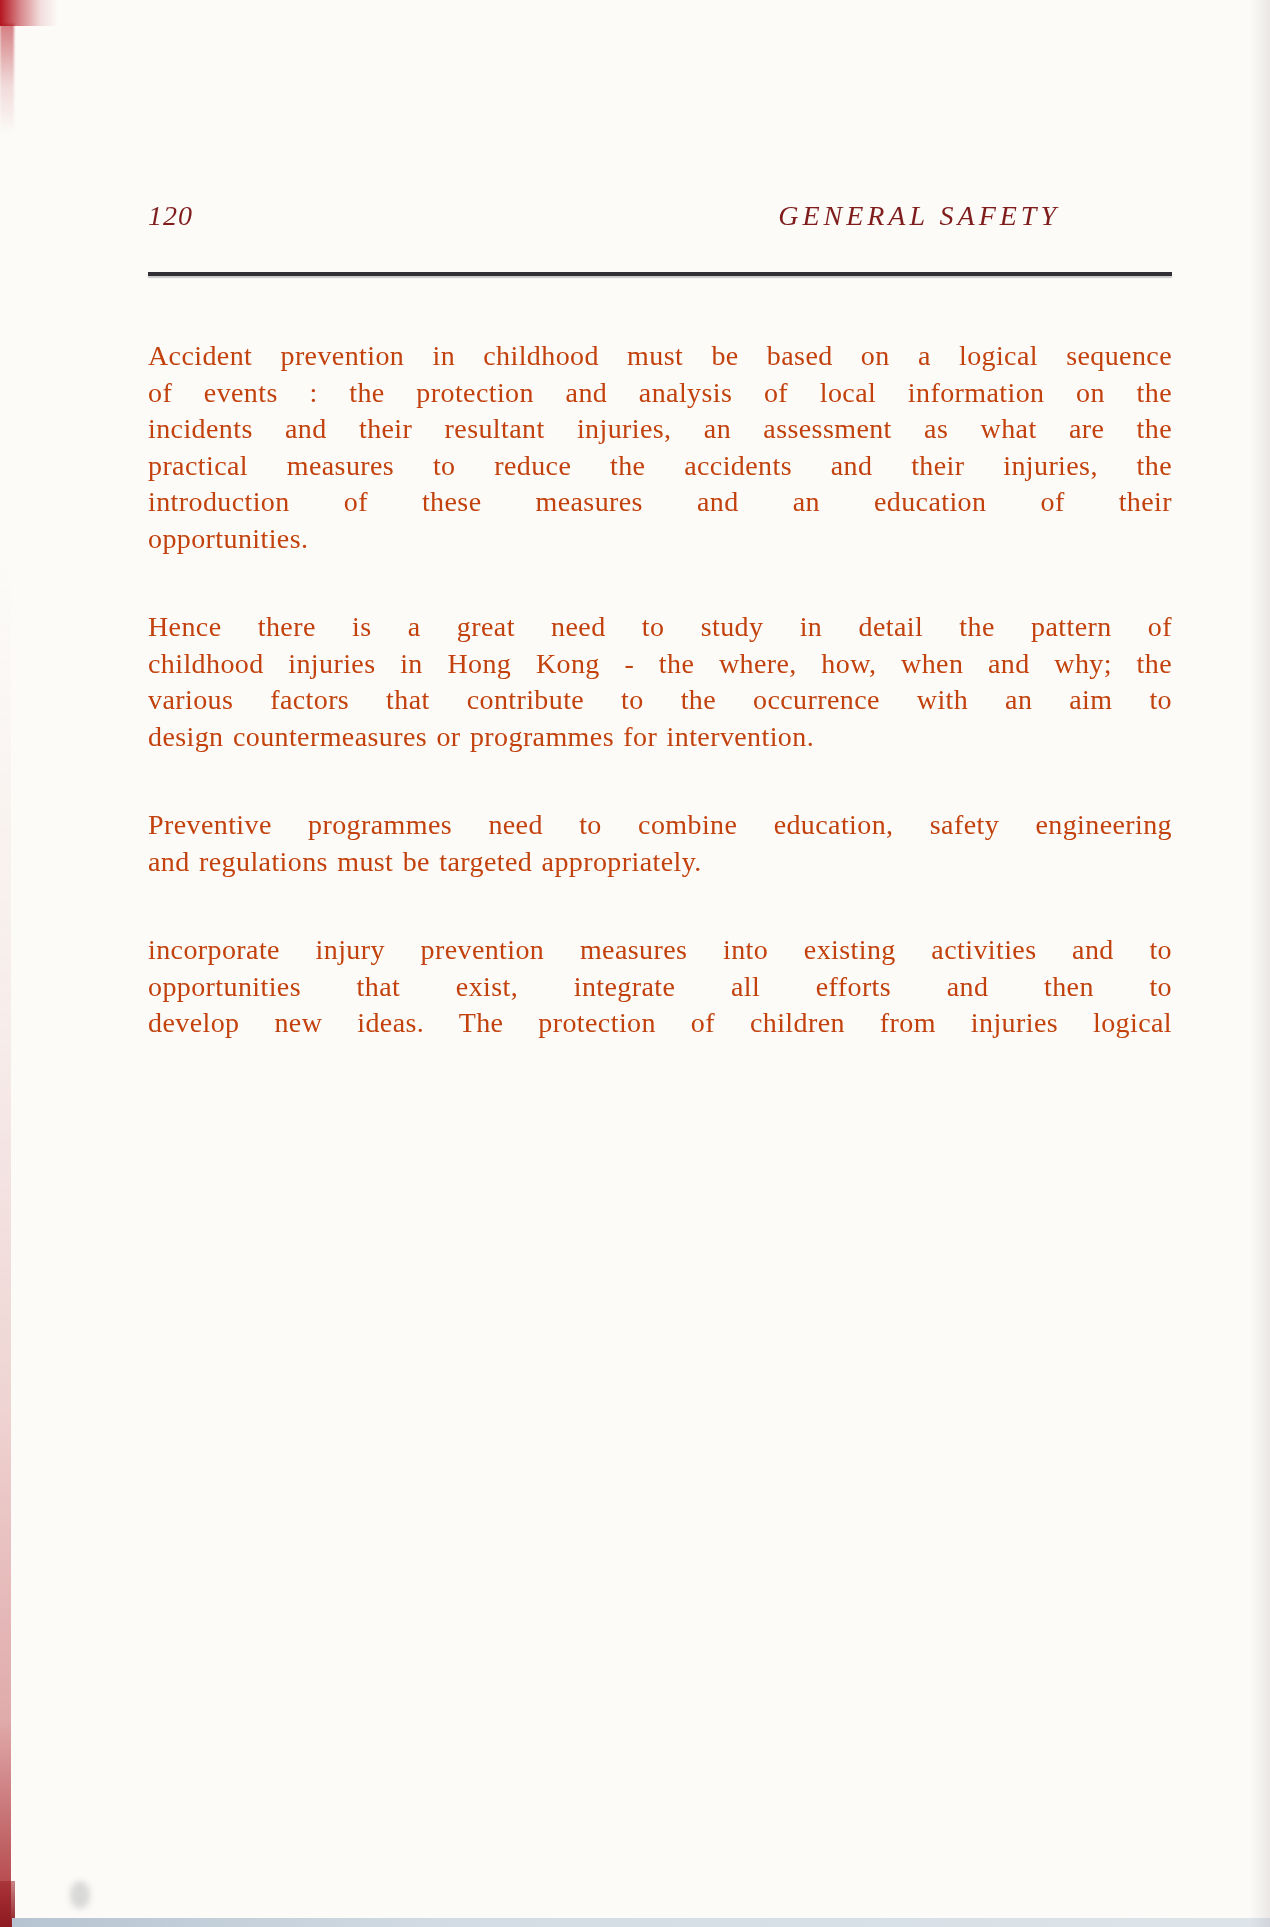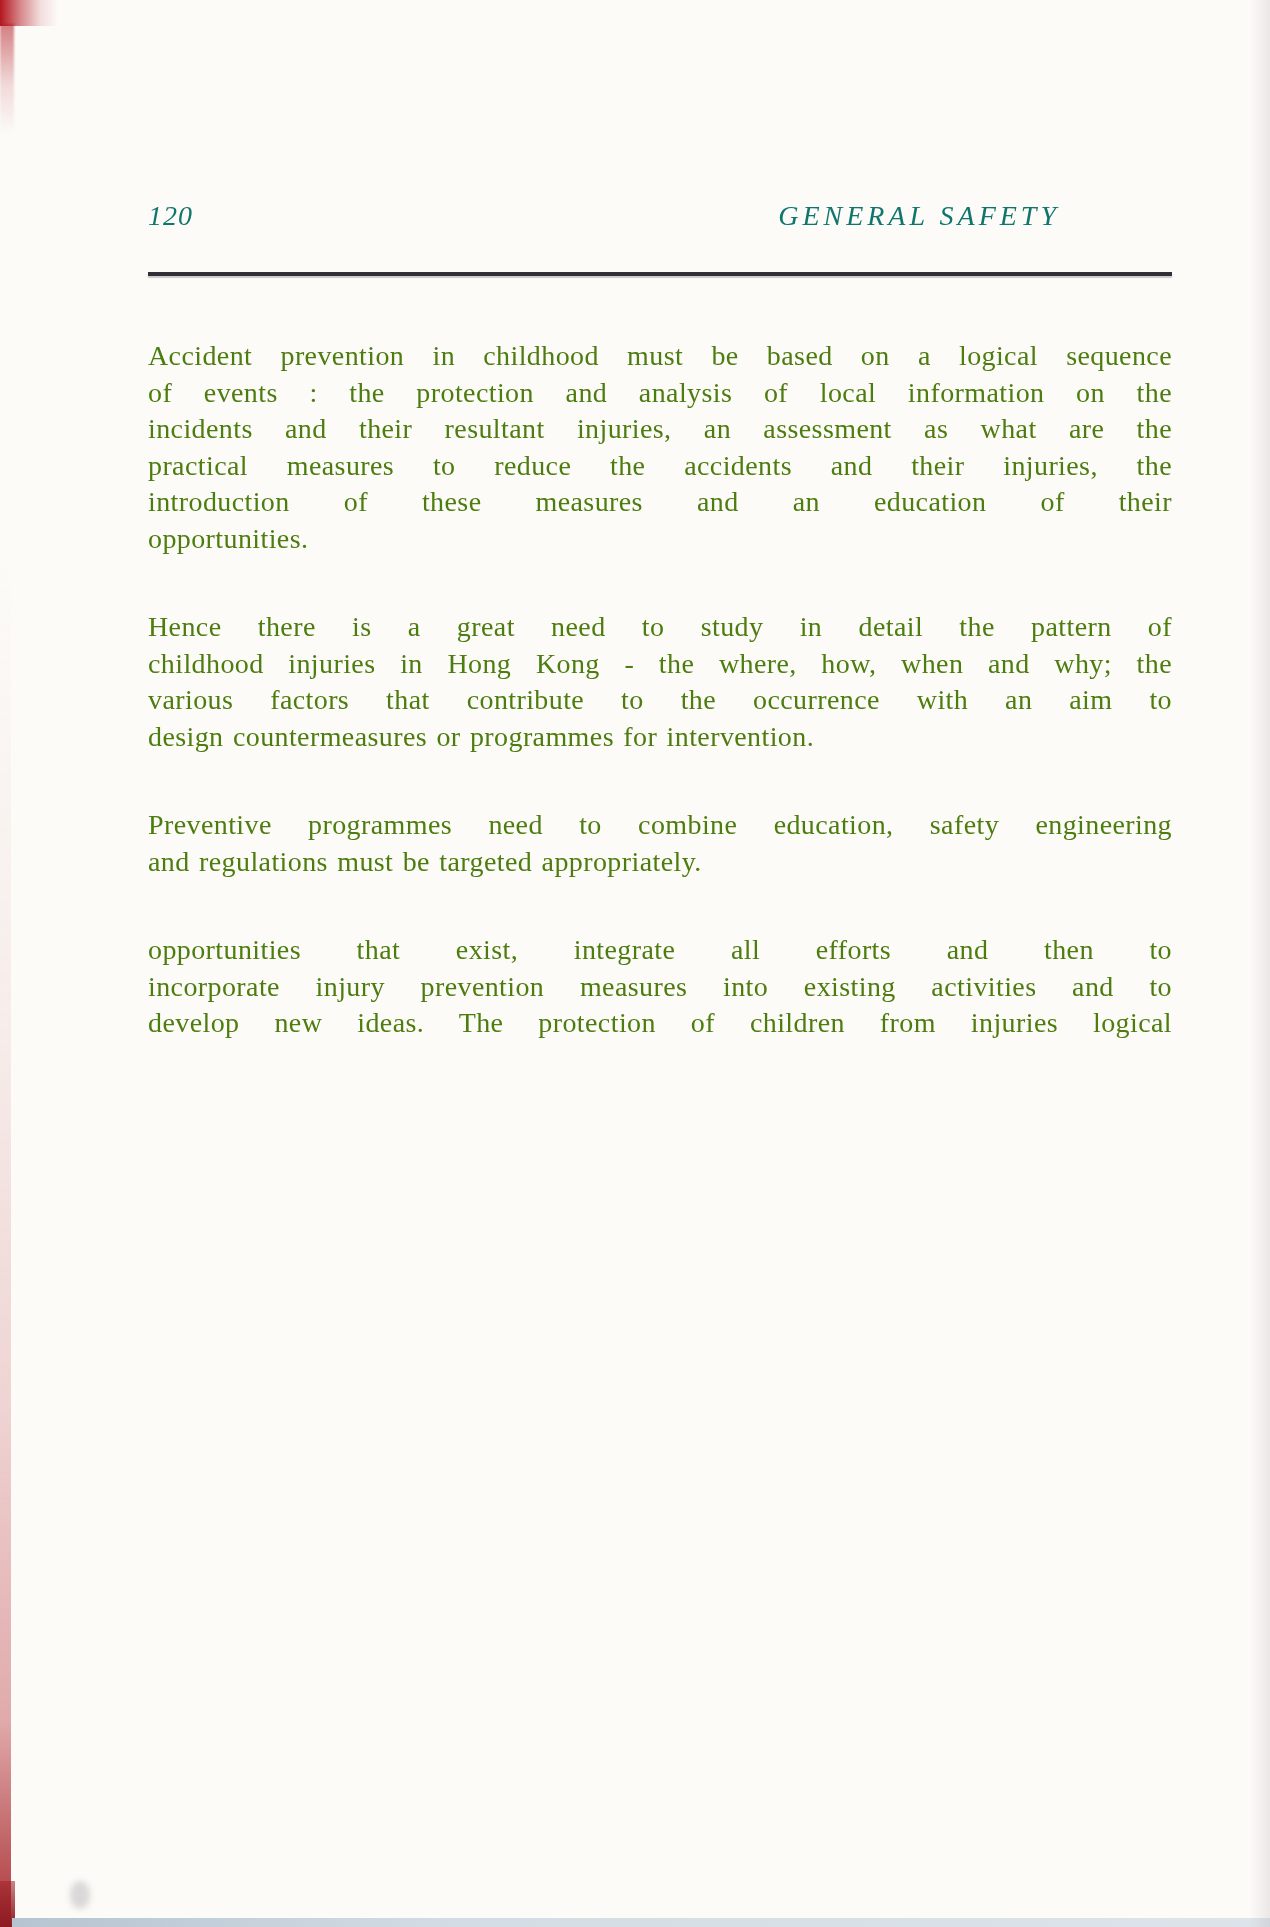--- a/index.html
+++ b/index.html
@@ -19,21 +19,21 @@
     position: absolute;
     left: 148px;
     top: 200px;
     width: 912px;          
     display: flex;
     justify-content: space-between;
     align-items: baseline;
     font-style: italic;
     font-size: 28px;
     letter-spacing: 1px;
-    color: #0f766e;
+    color: #7f1d1d;
   }
   .running-title { letter-spacing: 4px; font-family: Liberation Serif, serif; }
 
   .header-rule {
     position: absolute;
     left: 148px;
     top: 272px;
     width: 1024px;
     height: 4px;
     background: #303036;
@@ -43,21 +43,21 @@
   
   .page-body {
     position: absolute;
     left: 148px;
     top: 338px;
     width: 1024px;
     font-size: 28px;
     line-height: 36.5px;
     letter-spacing: 0.4px;
     word-spacing: 2px;
-    color: #4d7c0f;
+    color: #c2410c;
   }
   .para { margin: 0 0 52px 0; }
   .line {
     text-align: justify;
     text-align-last: justify;
     white-space: normal;
   }
   .line.last { text-align-last: left; }
 
   
@@ -127,22 +127,22 @@
         <div class="line">Hence there is a great need to study in detail the pattern of</div>
         <div class="line">childhood injuries in Hong Kong - the where, how, when and why; the</div>
         <div class="line">various factors that contribute to the occurrence with an aim to</div>
         <div class="line last">design countermeasures or programmes for intervention.</div>
       </div>
       <div class="para">
         <div class="line">Preventive programmes need to combine education, safety engineering</div>
         <div class="line last">and regulations must be targeted appropriately.</div>
       </div>
       <div class="para">
+        <div class="line">incorporate injury prevention measures into existing activities and to</div>
         <div class="line">opportunities that exist, integrate all efforts and then to</div>
-        <div class="line">incorporate injury prevention measures into existing activities and to</div>
         <div class="line">develop new ideas. The protection of children from injuries logical</div>
       </div>
     </div>
 
   <div class="art art-top-left"></div>
   <div class="art art-top-left-tail"></div>
   <div class="art art-left-band"></div>
   <div class="art art-bottom-left"></div>
   <div class="art art-bottom-strip"></div>
   <div class="art art-right-shade"></div>

